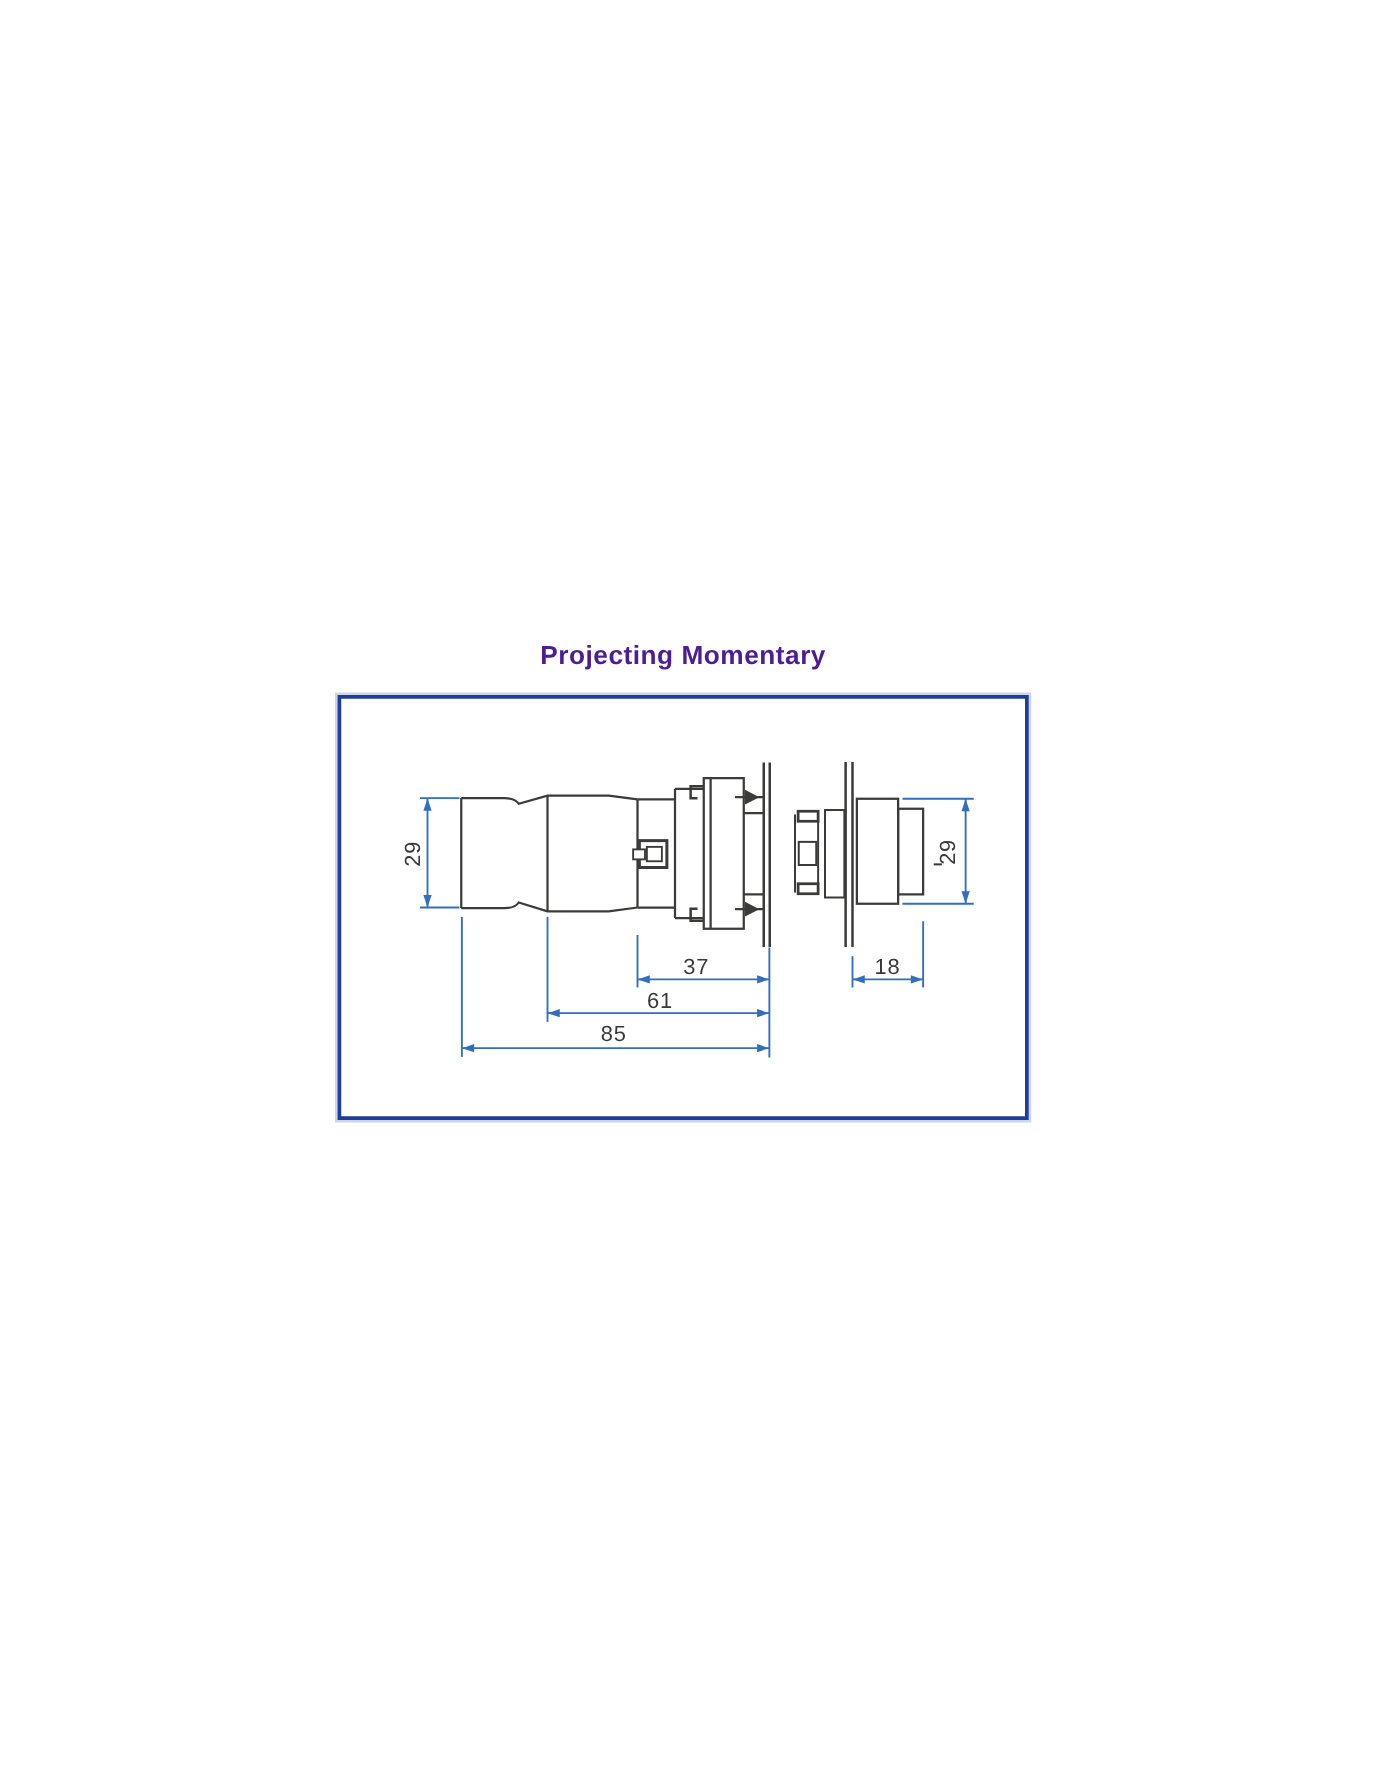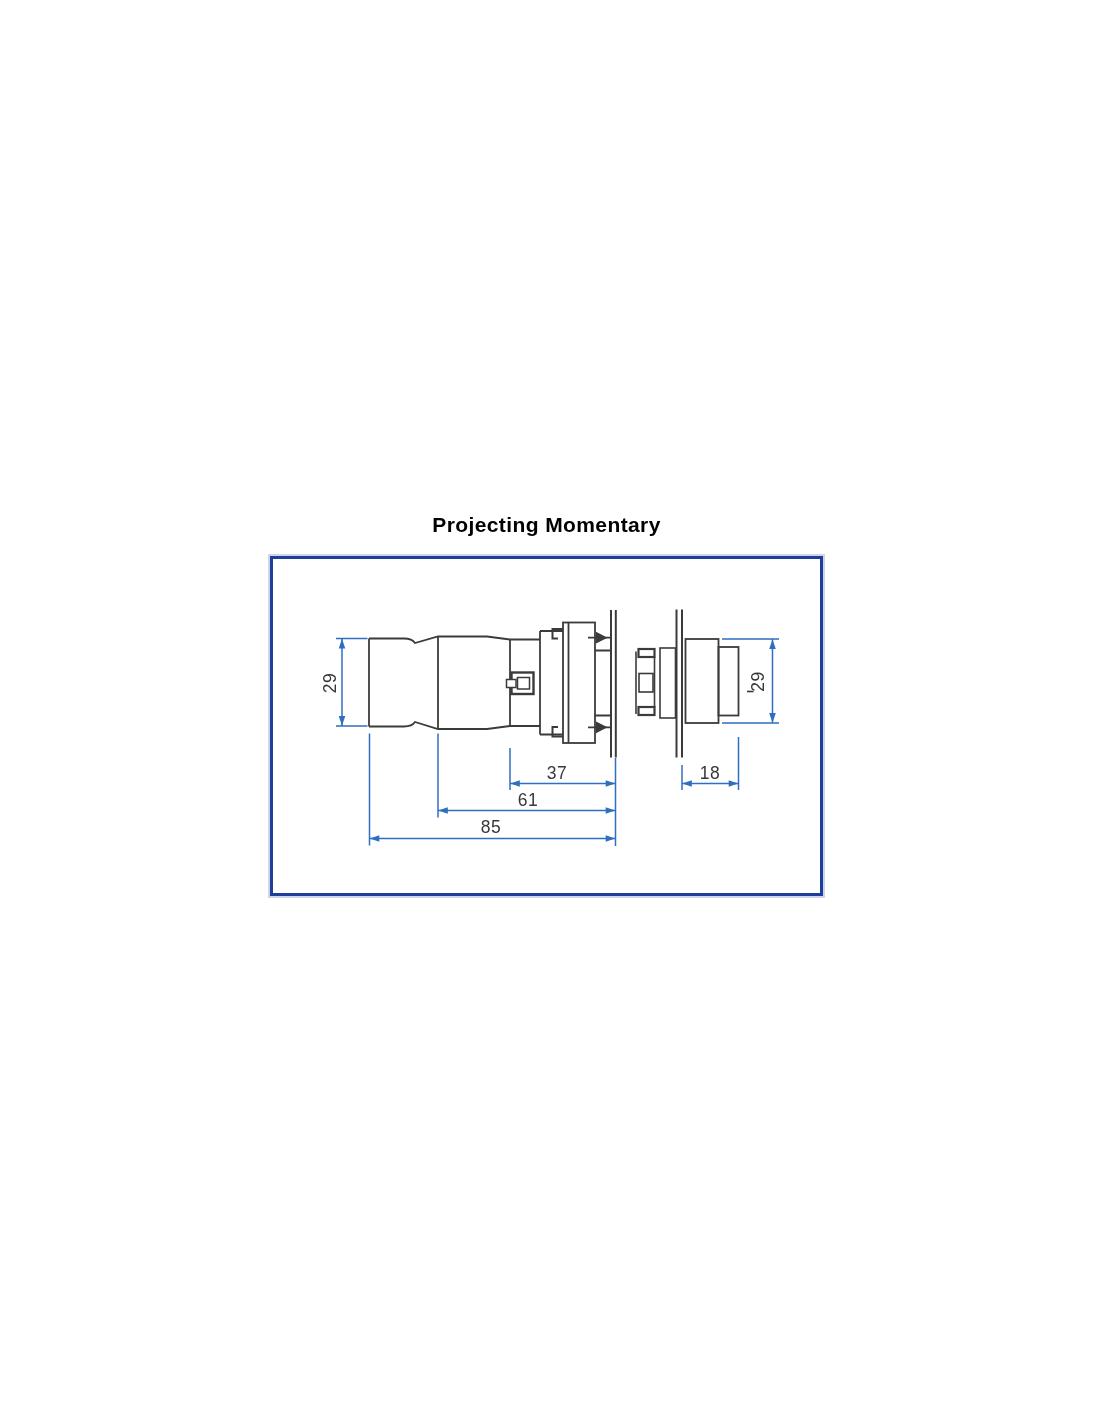--- a/index.html
+++ b/index.html
@@ -1,19 +1,19 @@
 <!DOCTYPE html>
 <html><head>
 <meta charset="utf-8">
 <style>
   html,body{margin:0;padding:0;background:#ffffff;}
   body{width:1100px;height:1422px;position:relative;font-family:"Liberation Sans",sans-serif;}
   .title{
     position:absolute;left:270px;top:513px;width:553px;
-    text-align:center;font-size:21px;font-weight:bold;color:#000000;letter-spacing:.4px;
+    text-align:center;font-size:21px;font-weight:bold;color:#4c1d95;letter-spacing:.4px;
   }
   .frame{
     position:absolute;left:270px;top:556px;width:547px;height:334px;
     border:3px solid #1e3e9c;box-shadow:0 0 0 2px rgba(30,62,156,.22);
     background:#ffffff;
   }
   .diagram-svg{position:absolute;left:0;top:0;}
   text{font-family:"Liberation Sans",sans-serif;}
 </style>
 </head>

